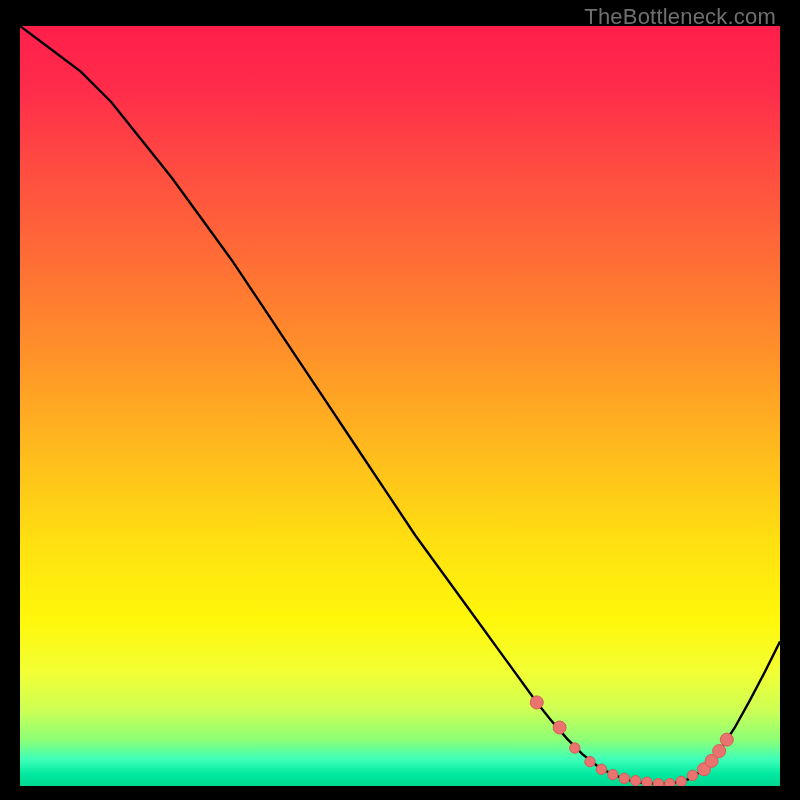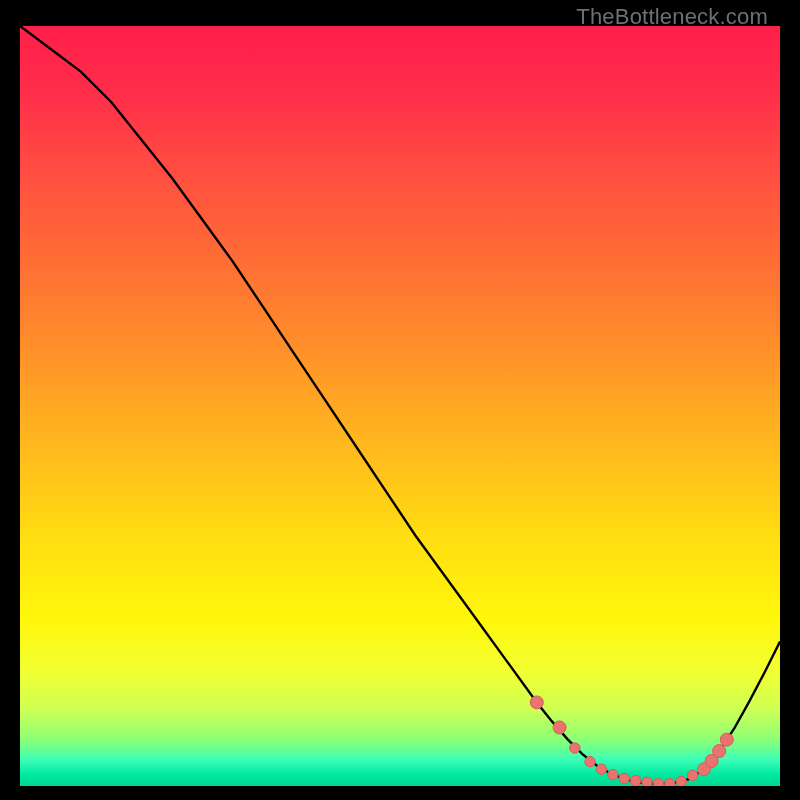--- a/index.html
+++ b/index.html
@@ -15,21 +15,21 @@
     position: absolute;
     left: 20px;
     top: 26px;
     width: 760px;
     height: 760px;
     background: #000;
   }
   .watermark {
     position: absolute;
     top: 4px;
-    right: 32px;
+    right: 24px;
     color: #6f6f6f;
     font-size: 22px;
     font-weight: 500;
     letter-spacing: 0.2px;
   }
   svg { display: block; }
 </style>
 </head>
 <body>
 

